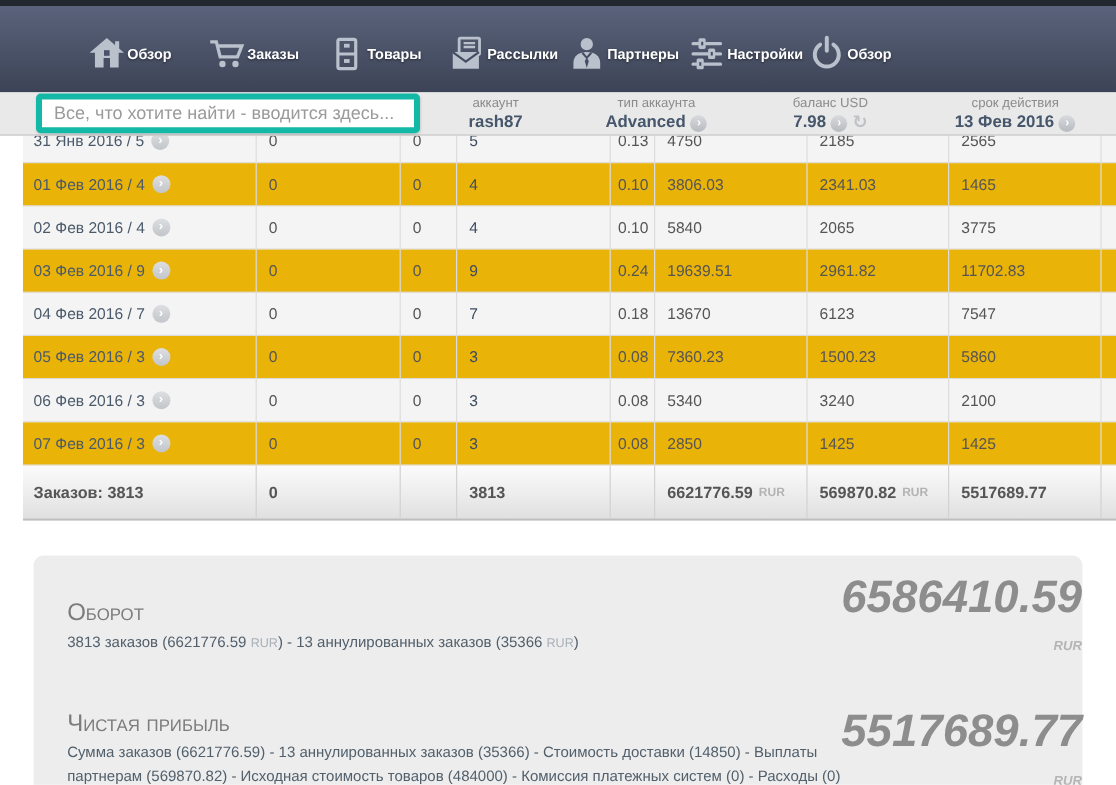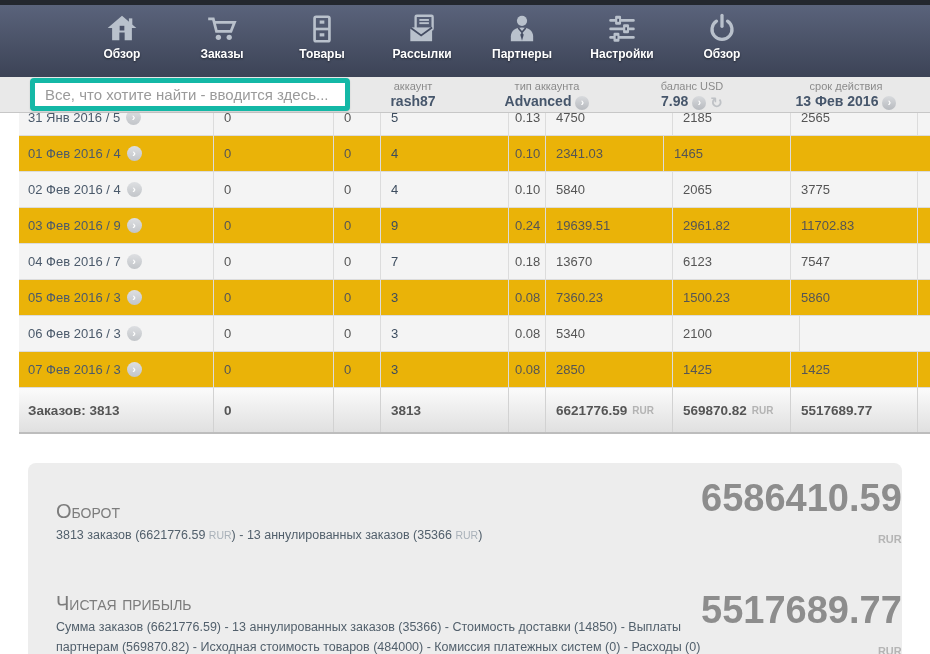--- a/index.html
+++ b/index.html
@@ -2,21 +2,21 @@
 <html><head>
 <meta charset="utf-8">
 <style>
   * { margin:0; padding:0; box-sizing:border-box; }
   html,body { width:930px; height:654px; background:#fff; overflow:hidden;
     font-family:"Liberation Sans","DejaVu Sans",sans-serif; }
 
   
   .navbar { height:77px; background:linear-gradient(#5a637b,#3c4356);
     border-top:5px solid #23272e; display:flex; padding-left:72px; }
-  .nav-item { width:100px; display:flex; flex-direction:column; align-items:center;
+  .nav-item { width:100px; display:flex; flex-direction:row; align-items:center;
     padding-top:7px; cursor:pointer; }
   .nav-icon svg { width:34px; height:34px; display:block; }
   .nav-label { font-size:12px; font-weight:bold; color:#fff; margin-top:1px;
     text-shadow:0 1px 2px rgba(0,0,0,.5); white-space:nowrap; }
 
   
   .infobar { height:36px; background:#e9e9e9; border-bottom:1px solid #c7c7c7;
     display:flex; justify-content:flex-end; position:relative; z-index:4; }
   .search-input { position:absolute; left:30px; top:1px; width:320px; height:33px;
     border:5px solid #14b8a6; border-radius:4px; background:#fff; padding:0 10px;
@@ -61,21 +61,21 @@
   
   .panel { margin:29px 28px 0 28px; background:#ededed; border-radius:8px;
     padding:14px 26px 18px 28px; }
   .section { display:flex; align-items:flex-end; }
   .sec2 { margin-top:44px; }
   .sec-left { width:645px; flex:none; }
   .sec-title { font-variant:small-caps; font-size:20px; color:#7c7c7c;
     font-weight:normal; line-height:24px; }
   .sec-desc { font-size:12.5px; color:#52606c; margin-top:3px; line-height:1.55; }
   .desc-cur { color:#a9b1b9; font-size:10.5px; }
-  .sec-right { flex:1; text-align:right; padding-top:2px; }
+  .sec-right { flex:1; text-align:right; padding-top:2px;font-style:italic; }
   .big-val { font-size:38px; font-weight:bold; color:#8d8d8d; line-height:1; }
   .big-cur { font-size:11px; font-weight:bold; color:#b5b5b5; margin-top:16px; }
 </style>
 </head>
 <body>
 
 <div class="navbar">
 
   <div class="nav-item">
     <span class="nav-icon">
@@ -233,20 +233,21 @@
       </div>
       <div class="trow">
         <div class="cell c-date">
           <span class="date-text">01 Фев 2016 / 4</span>
           <span class="chev row-chev">›</span>
         </div>
         <div class="cell c-z1">0</div>
         <div class="cell c-z2">0</div>
         <div class="cell c-cnt cnt-text">4</div>
         <div class="cell c-ratio">0.10</div>
+        <div class="cell c-m1">3806.03</div>
         <div class="cell c-m2">2341.03</div>
         <div class="cell c-m3">1465</div>
         <div class="cell c-tail"></div>
       </div>
       <div class="trow odd">
         <div class="cell c-date">
           <span class="date-text">02 Фев 2016 / 4</span>
           <span class="chev row-chev">›</span>
         </div>
         <div class="cell c-z1">0</div>
@@ -303,20 +304,21 @@
       <div class="trow odd">
         <div class="cell c-date">
           <span class="date-text">06 Фев 2016 / 3</span>
           <span class="chev row-chev">›</span>
         </div>
         <div class="cell c-z1">0</div>
         <div class="cell c-z2">0</div>
         <div class="cell c-cnt cnt-text">3</div>
         <div class="cell c-ratio">0.08</div>
         <div class="cell c-m1">5340</div>
+        <div class="cell c-m2">3240</div>
         <div class="cell c-m3">2100</div>
         <div class="cell c-tail"></div>
       </div>
       <div class="trow">
         <div class="cell c-date">
           <span class="date-text">07 Фев 2016 / 3</span>
           <span class="chev row-chev">›</span>
         </div>
         <div class="cell c-z1">0</div>
         <div class="cell c-z2">0</div>

